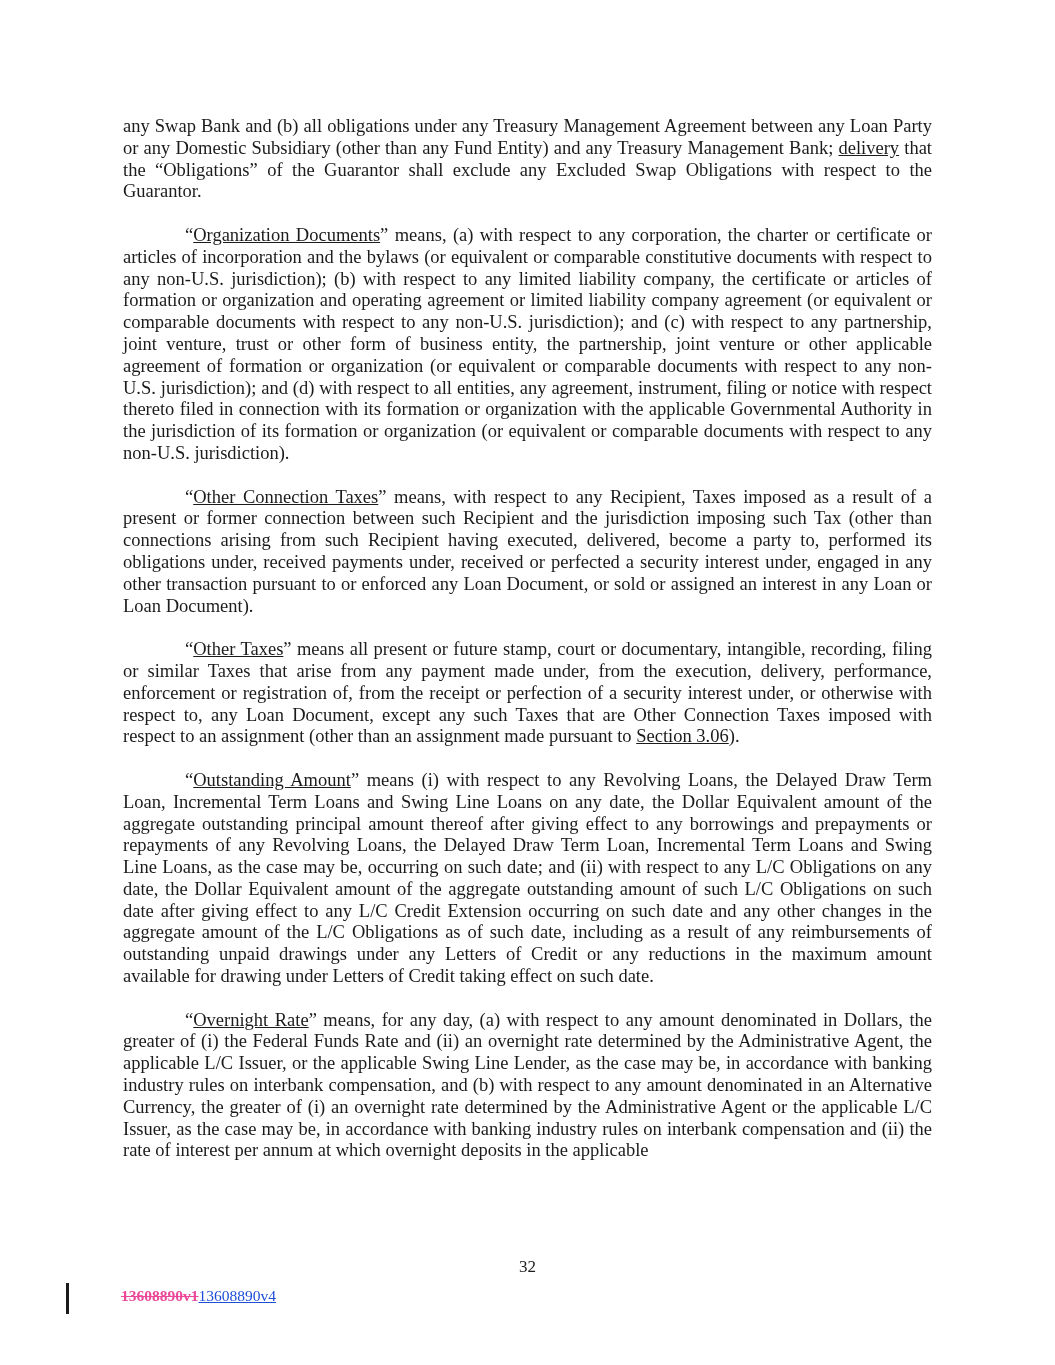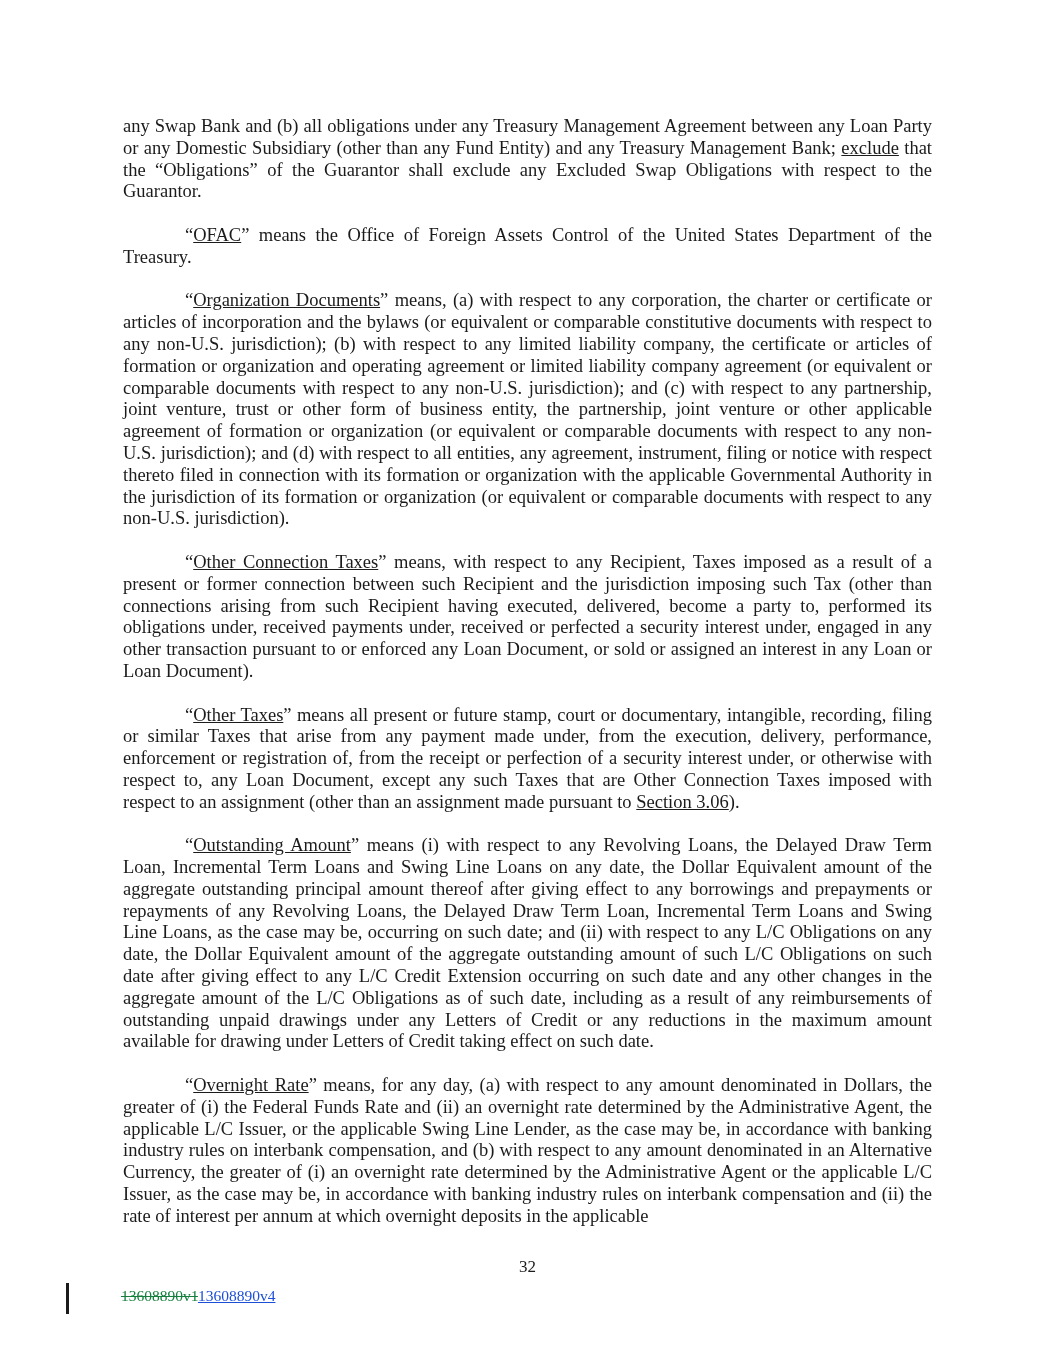--- a/index.html
+++ b/index.html
@@ -61,36 +61,36 @@
   }
   .revision-line {
     position: absolute;
     left: 121px;
     top: 1286px;
     font-size: 15.5px;
     line-height: 19px;
     white-space: nowrap;
   }
   .rev-old {
-    color: #15803d;
+    color: #ec4899;
     text-decoration: line-through;
+    font-weight: bold;
   }
   .rev-new {
     color: #1d4ed8;
     text-decoration: underline;
   }
 </style>
 </head>
 <body>
 
 <div class="page">
 
   <div class="content">
-      <p class="para"><span>any Swap Bank and (b) all obligations under any Treasury Management Agreement between any Loan Party or any Domestic Subsidiary (other than any Fund Entity) and any Treasury Management Bank; </span><span class="u">exclude</span><span> that the “Obligations” of the Guarantor shall exclude any Excluded Swap Obligations with respect to the Guarantor.</span></p>
-      <p class="para indent"><span>“</span><span class="u">OFAC</span><span>” means the Office of Foreign Assets Control of the United States Department of the Treasury.</span></p>
+      <p class="para"><span>any Swap Bank and (b) all obligations under any Treasury Management Agreement between any Loan Party or any Domestic Subsidiary (other than any Fund Entity) and any Treasury Management Bank; </span><span class="u">delivery</span><span> that the “Obligations” of the Guarantor shall exclude any Excluded Swap Obligations with respect to the Guarantor.</span></p>
       <p class="para indent"><span>“</span><span class="u">Organization Documents</span><span>” means, (a) with respect to any corporation, the charter or certificate or articles of incorporation and the bylaws (or equivalent or comparable constitutive documents with respect to any non-U.S. jurisdiction); (b) with respect to any limited liability company, the certificate or articles of formation or organization and operating agreement or limited liability company agreement (or equivalent or comparable documents with respect to any non-U.S. jurisdiction); and (c) with respect to any partnership, joint venture, trust or other form of business entity, the partnership, joint venture or other applicable agreement of formation or organization (or equivalent or comparable documents with respect to any non-U.S. jurisdiction); and (d) with respect to all entities, any agreement, instrument, filing or notice with respect thereto filed in connection with its formation or organization with the applicable Governmental Authority in the jurisdiction of its formation or organization (or equivalent or comparable documents with respect to any non-U.S. jurisdiction).</span></p>
       <p class="para indent"><span>“</span><span class="u">Other Connection Taxes</span><span>” means, with respect to any Recipient, Taxes imposed as a result of a present or former connection between such Recipient and the jurisdiction imposing such Tax (other than connections arising from such Recipient having executed, delivered, become a party to, performed its obligations under, received payments under, received or perfected a security interest under, engaged in any other transaction pursuant to or enforced any Loan Document, or sold or assigned an interest in any Loan or Loan Document).</span></p>
       <p class="para indent"><span>“</span><span class="u">Other Taxes</span><span>” means all present or future stamp, court or documentary, intangible, recording, filing or similar Taxes that arise from any payment made under, from the execution, delivery, performance, enforcement or registration of, from the receipt or perfection of a security interest under, or otherwise with respect to, any Loan Document, except any such Taxes that are Other Connection Taxes imposed with respect to an assignment (other than an assignment made pursuant to </span><span class="u">Section 3.06</span><span>).</span></p>
       <p class="para indent"><span>“</span><span class="u">Outstanding Amount</span><span>” means (i) with respect to any Revolving Loans, the Delayed Draw Term Loan, Incremental Term Loans and Swing Line Loans on any date, the Dollar Equivalent amount of the aggregate outstanding principal amount thereof after giving effect to any borrowings and prepayments or repayments of any Revolving Loans, the Delayed Draw Term Loan, Incremental Term Loans and Swing Line Loans, as the case may be, occurring on such date; and (ii) with respect to any L/C Obligations on any date, the Dollar Equivalent amount of the aggregate outstanding amount of such L/C Obligations on such date after giving effect to any L/C Credit Extension occurring on such date and any other changes in the aggregate amount of the L/C Obligations as of such date, including as a result of any reimbursements of outstanding unpaid drawings under any Letters of Credit or any reductions in the maximum amount available for drawing under Letters of Credit taking effect on such date.</span></p>
       <p class="para indent"><span>“</span><span class="u">Overnight Rate</span><span>” means, for any day, (a) with respect to any amount denominated in Dollars, the greater of (i) the Federal Funds Rate and (ii) an overnight rate determined by the Administrative Agent, the applicable L/C Issuer, or the applicable Swing Line Lender, as the case may be, in accordance with banking industry rules on interbank compensation, and (b) with respect to any amount denominated in an Alternative Currency, the greater of (i) an overnight rate determined by the Administrative Agent or the applicable L/C Issuer, as the case may be, in accordance with banking industry rules on interbank compensation and (ii) the rate of interest per annum at which overnight deposits in the applicable</span></p>
     </div>
 
   <div class="page-number">32</div>
 
   <div class="change-bar"></div>

